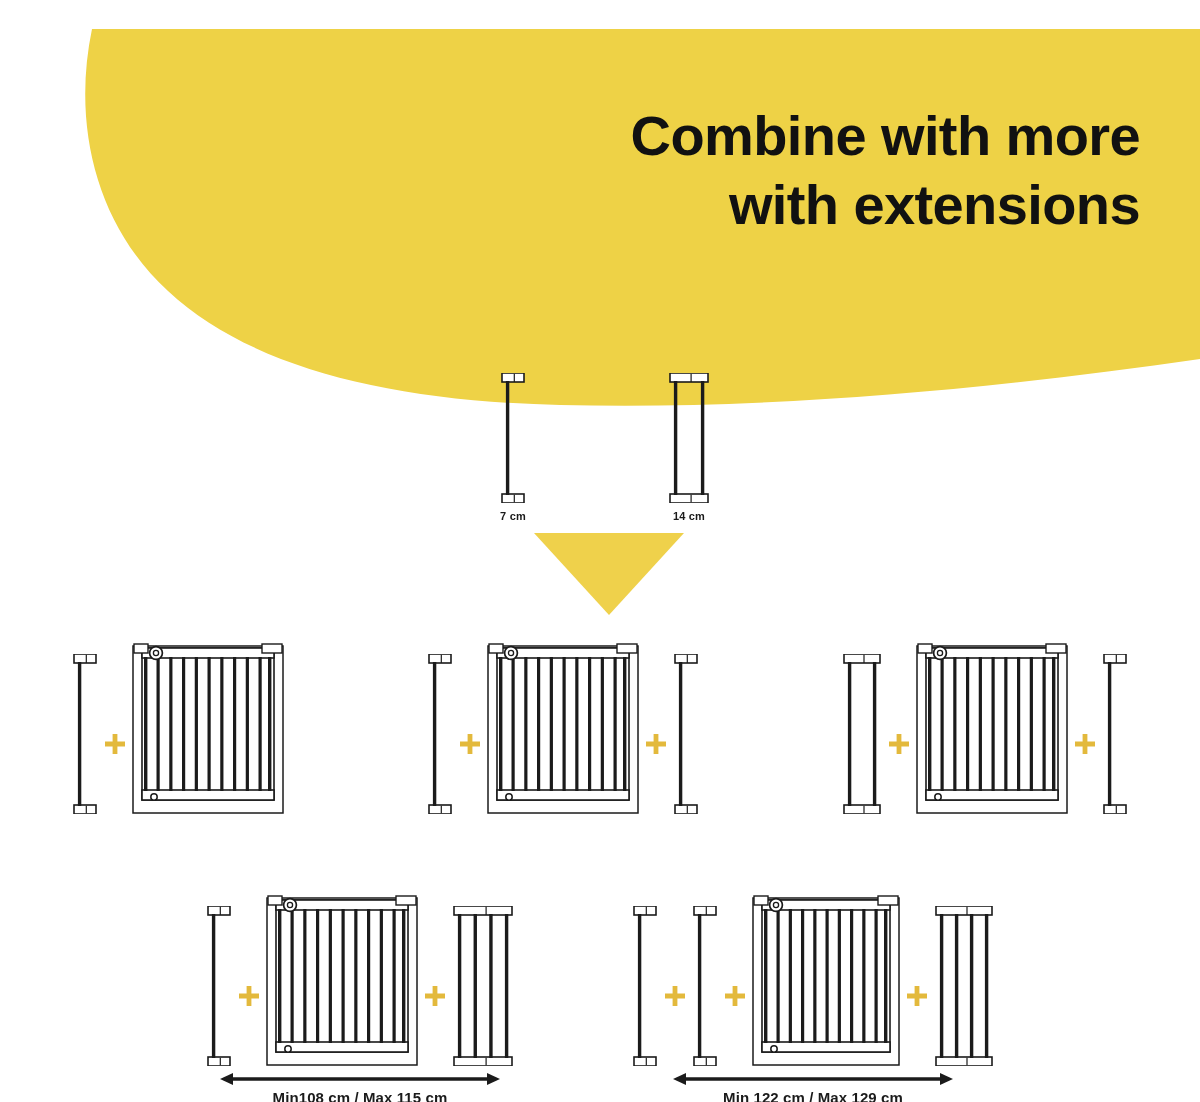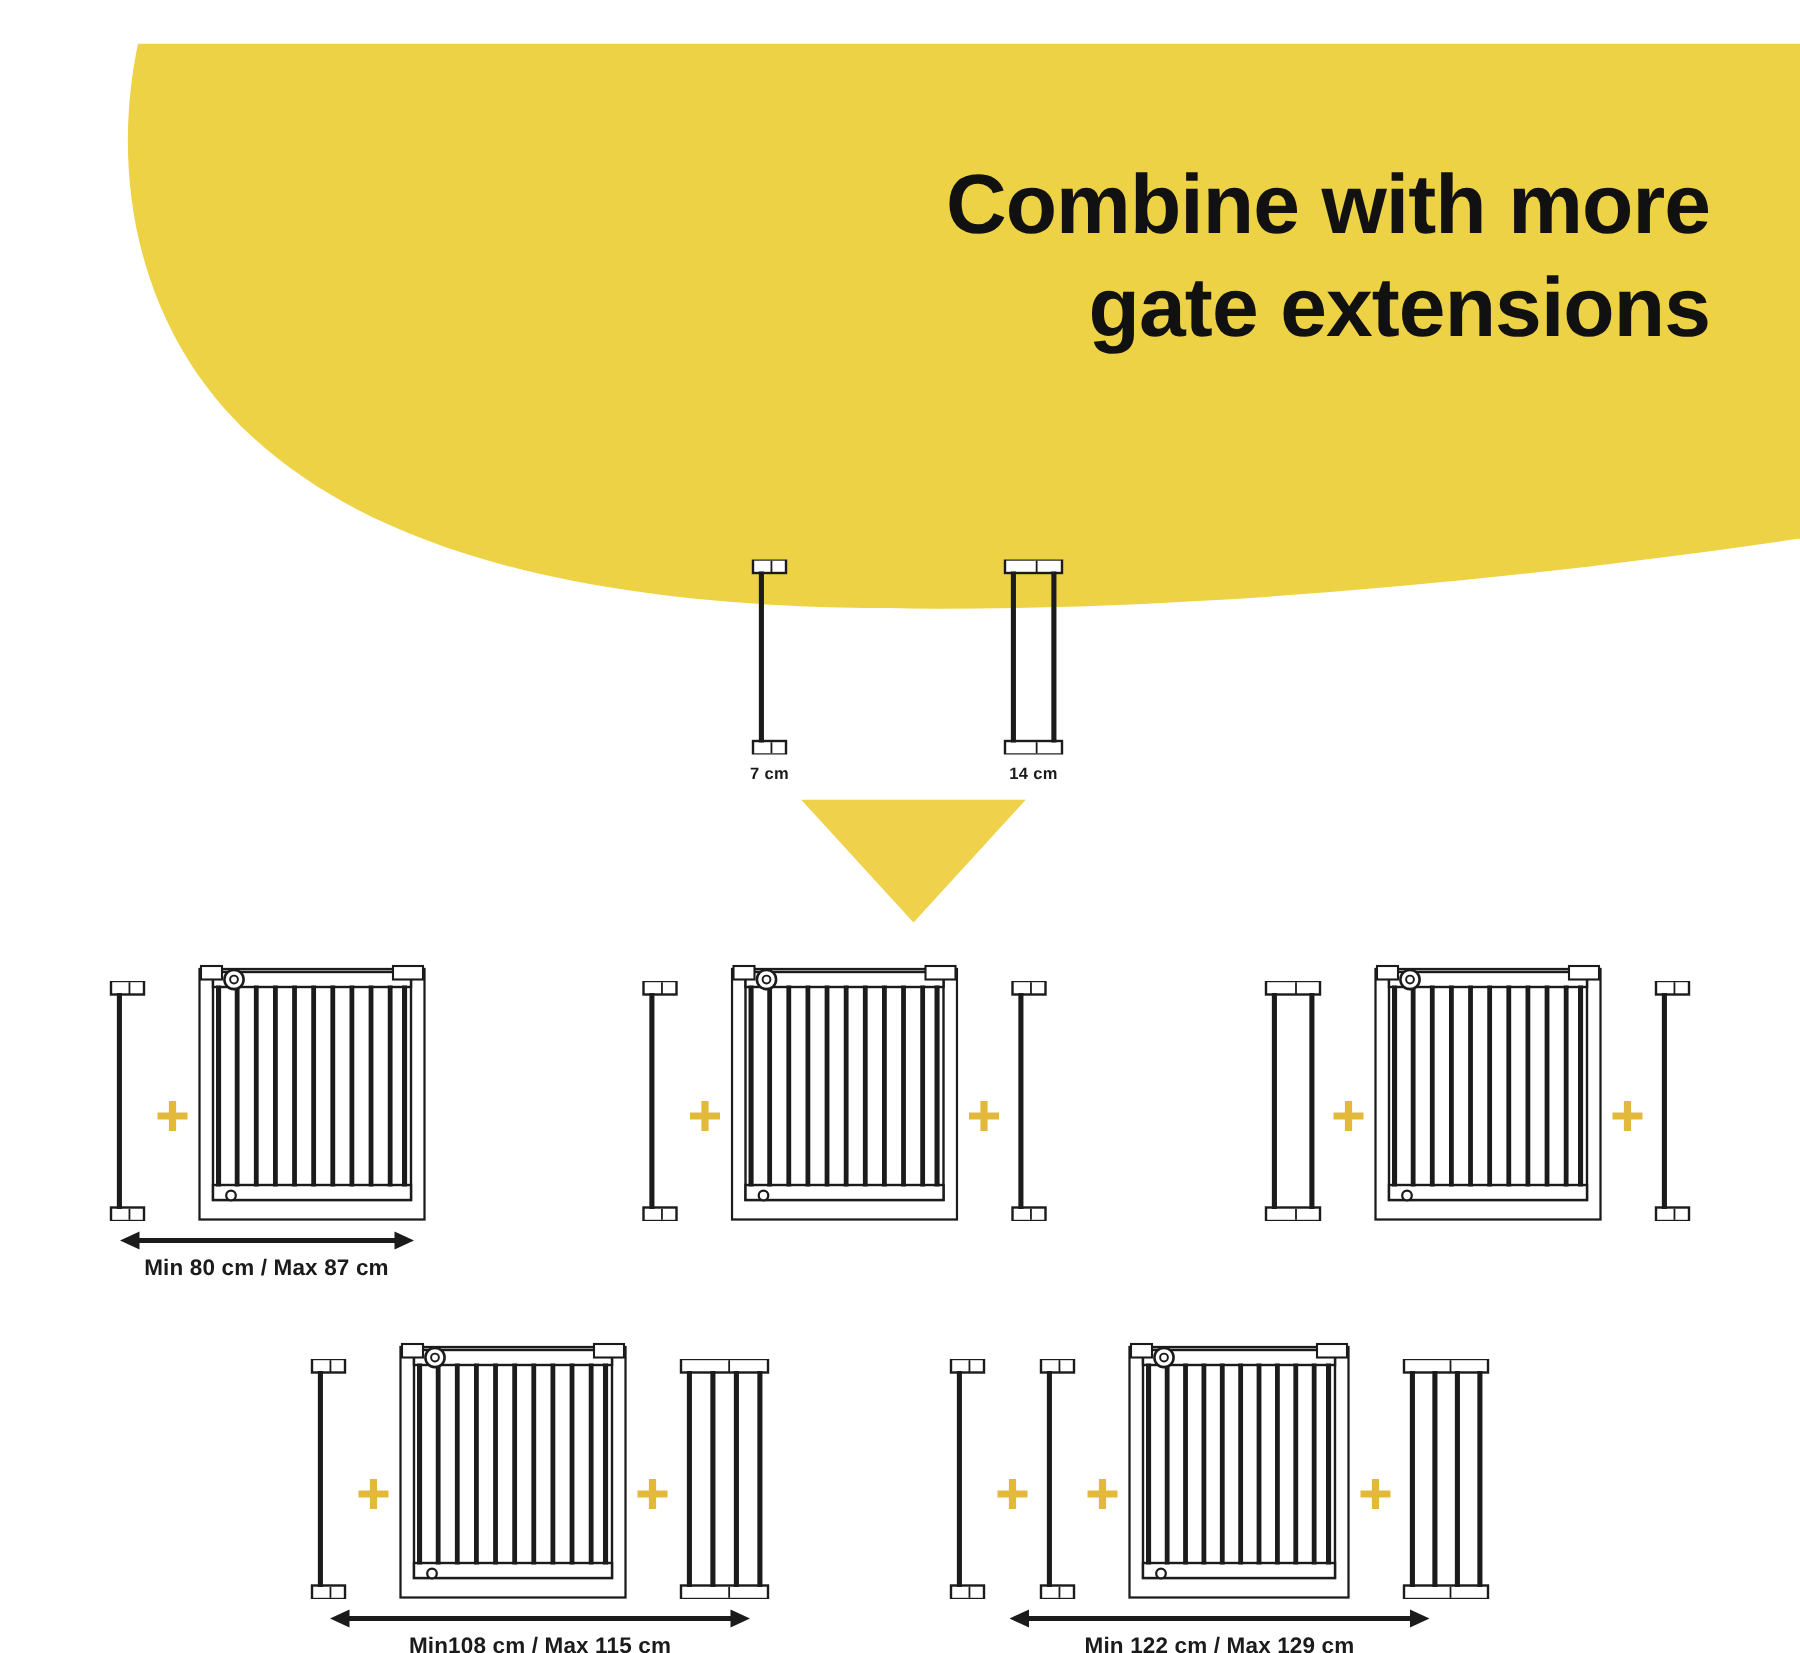--- a/index.html
+++ b/index.html
@@ -125,21 +125,21 @@
 <body>
 
 <div class="page">
 
   <div class="hero">
     <svg class="hero-blob" viewBox="0 0 1200 400" preserveAspectRatio="none">
       <path id="blobPath" d="M 1200 0 L 92 0 C 72 96 96 196 168 262 C 252 340 392 372 560 376 C 760 381 980 362 1200 330 Z" fill="#EED246"></path>
     </svg>
     <div class="hero-title">
       <span class="line">Combine with more</span>
-      <span class="line">gate extensions</span>
+      <span class="line">with extensions</span>
     </div>
   </div>
 
   <div class="ext-strip">
       <div class="ext-swatch">
         <svg width="26" height="130" viewBox="0 0 26 130" class="art">
           <rect x="2" y="0" width="22" height="9" fill="#fff" stroke="#1b1b1b" stroke-width="1.6"></rect>
           <line x1="14.3" y1="0.8" x2="14.3" y2="9" stroke="#1b1b1b" stroke-width="1.2"></line>
           <rect x="2" y="121" width="22" height="9" fill="#fff" stroke="#1b1b1b" stroke-width="1.6"></rect>
           <line x1="14.3" y1="121.8" x2="14.3" y2="129.2" stroke="#1b1b1b" stroke-width="1.2"></line>
@@ -193,28 +193,20 @@
             <rect x="126.5" y="15" width="3.2" height="134" fill="#1b1b1b"></rect>
             <rect x="12" y="15" width="3.4" height="134" fill="#1b1b1b"></rect>
             <rect x="136" y="15" width="3.4" height="134" fill="#1b1b1b"></rect>
             <circle cx="24" cy="11" r="6.4" fill="#fff" stroke="#1b1b1b" stroke-width="1.7"></circle>
             <circle cx="24" cy="11" r="2.6" fill="#fff" stroke="#1b1b1b" stroke-width="1.3"></circle>
             <rect x="2" y="2" width="14" height="9" fill="#fff" stroke="#1b1b1b" stroke-width="1.4"></rect>
             <rect x="130" y="2" width="20" height="9" fill="#fff" stroke="#1b1b1b" stroke-width="1.4"></rect>
             <circle cx="22" cy="155" r="3.2" fill="#fff" stroke="#1b1b1b" stroke-width="1.5"></circle>
           </svg>
         </div>
-        <div class="dim">
-          <svg width="196" height="14" viewBox="0 0 196 14" class="dim-arrow">
-            <line x1="10" y1="7" x2="186" y2="7" stroke="#1b1b1b" stroke-width="3.4"></line>
-            <polygon points="0,7 13,1 13,13" fill="#1b1b1b"></polygon>
-            <polygon points="196,7 183,1 183,13" fill="#1b1b1b"></polygon>
-          </svg>
-          <div class="dim-label">Min 80 cm / Max 87 cm</div>
-        </div>
       </div>
       <div class="config">
         <div class="config-art">
           <svg width="26" height="160" viewBox="0 0 26 160" class="piece">
             <rect x="2" y="0" width="22" height="9" fill="#fff" stroke="#1b1b1b" stroke-width="1.6"></rect>
             <line x1="14.3" y1="0.8" x2="14.3" y2="9" stroke="#1b1b1b" stroke-width="1.2"></line>
             <rect x="2" y="151" width="22" height="9" fill="#fff" stroke="#1b1b1b" stroke-width="1.6"></rect>
             <line x1="14.3" y1="151.8" x2="14.3" y2="159.2" stroke="#1b1b1b" stroke-width="1.2"></line>
             <rect x="5.9" y="8" width="3.4" height="144" fill="#1b1b1b"></rect>
           </svg>

